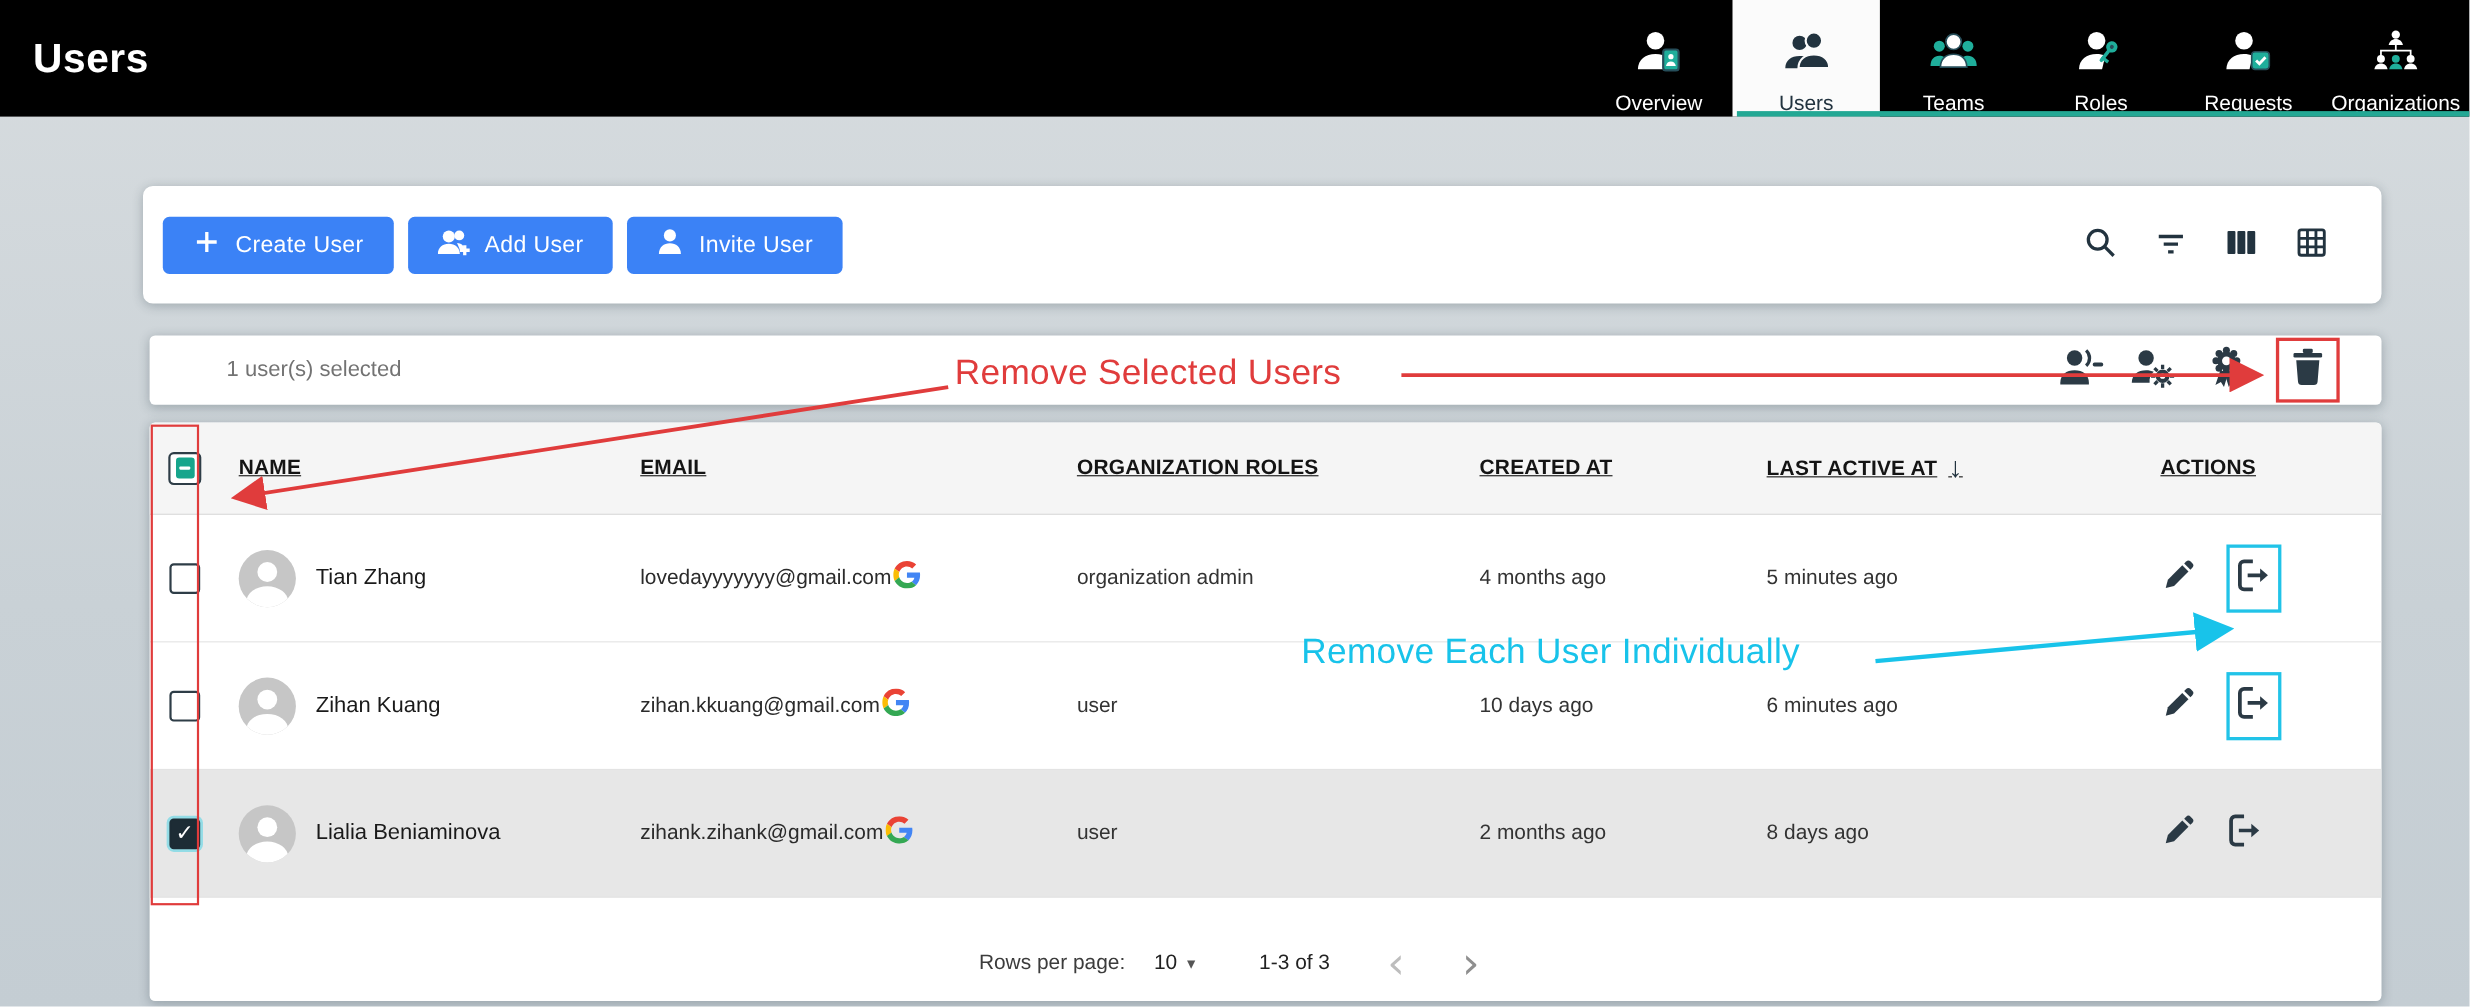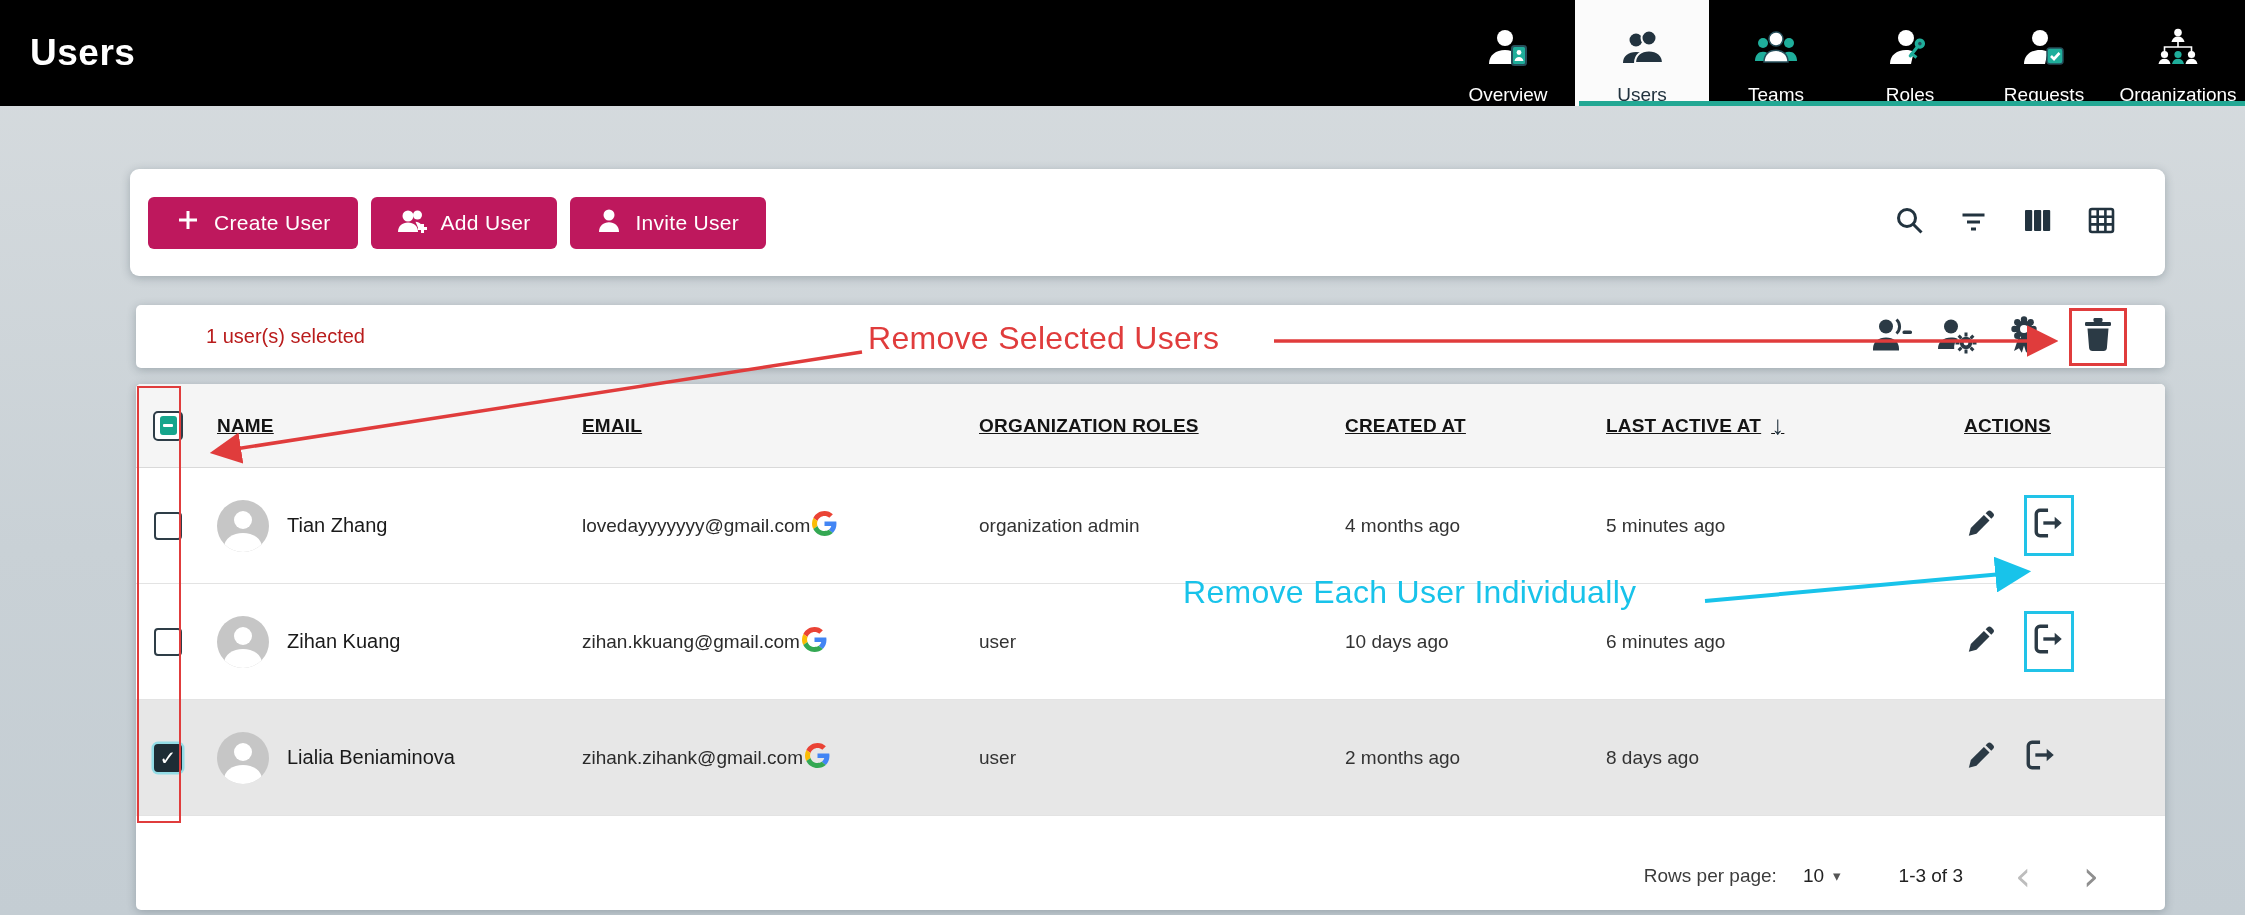--- a/index.html
+++ b/index.html
@@ -17,29 +17,29 @@
   .tab { width:134px; height:106px; display:flex; flex-direction:column; align-items:center;
     justify-content:flex-end; color:#fff; font-size:19px; gap:9px; cursor:pointer; }
   .tab svg { height:44px; width:44px; flex:none; }
   .tab.active { background:#fbfbfb; color:#22333f; }
   .nav-underline { position:absolute; left:1579px; right:0; bottom:0; height:5px; background:#23a894; }
   
   .card { position:absolute; background:#fff; border-radius:6px;
     box-shadow:0 2px 10px rgba(35,55,65,.28); }
   .toolbar-card { left:130px; right:80px; top:169px; height:107px; border-radius:9px;
     display:flex; align-items:center; padding:0 48px 0 18px; gap:13px; }
-  .btn { height:52px; background:#be185d; color:#fff; border:none; border-radius:6px;
+  .btn { height:52px; background:#3b82f6; color:#fff; border:none; border-radius:6px;
     font-size:21px; font-family:inherit; display:flex; align-items:center; gap:13px;
     padding:0 27px; cursor:pointer; letter-spacing:.3px; }
   .toolbar-icons { margin-left:auto; display:flex; align-items:center; gap:33px; }
   .toolbar-icons svg { width:31px; height:31px; cursor:pointer; }
   
   .selection-card { left:136px; right:80px; top:305px; height:63px; border-radius:5px;
     display:flex; align-items:center; padding:0 38px 0 70px; }
-  .selection-text { font-size:20px; color:#b91c1c; }
+  .selection-text { font-size:20px; color:#737373; }
   .selection-icons { margin-left:auto; display:flex; align-items:center; gap:24px; }
   .selection-icons svg { width:42px; height:40px; cursor:pointer; }
   .red-box { border:3px solid #e03c3c; padding:4px 5px; display:flex; align-items:center; }
   
   .table-card { left:136px; right:80px; top:384px; bottom:5px; border-radius:5px; overflow:hidden; }
   .grid-row { display:grid; grid-template-columns:64px 365px 397px 366px 261px 358px 1fr; align-items:center; }
   .thead { height:84px; background:#f5f5f5; border-bottom:1px solid #d9d9d9;
     font-weight:700; font-size:19px; color:#141414; letter-spacing:.2px;text-decoration:underline; }
   .cell { padding-left:17px; }
   .cbcell { display:flex; justify-content:center; padding:0; }
@@ -58,21 +58,21 @@
   
   .cb { width:28px; height:28px; border:2.5px solid #2e3d47; border-radius:4px; background:#fff;
     display:flex; align-items:center; justify-content:center; cursor:pointer; }
   .cb-head { width:30px; height:30px; border-radius:5px; }
   .indet { width:17px; height:19px; background:#16a58c; border-radius:3px; position:relative; }
   .indet::after { content:""; position:absolute; left:3.5px; top:8px; width:10px; height:2.8px; background:#fff; border-radius:1px; }
   .cb.checked { background:#1d2c35; border-color:#1d2c35; box-shadow:0 0 0 2.5px #93dce6;
     color:#fff; font-size:20px; font-weight:700; }
   
   .tfoot { position:absolute; left:0; right:0; bottom:0; height:68px; display:flex;
-    align-items:center; justify-content:flex-end; font-size:19px; color:#3c3c3c; padding-right:66px; }
+    align-items:center; justify-content:center; font-size:19px; color:#3c3c3c; padding-right:66px; }
   .rpp-value { margin-left:26px; display:flex; align-items:center; gap:9px; cursor:pointer; color:#222; }
   .caret { font-size:15px; color:#555; }
   .range { margin-left:58px; color:#222; }
   .chev { font-size:40px; line-height:1; margin-left:52px; cursor:pointer; font-family:"DejaVu Sans",sans-serif; }
   .chev.prev { color:#bdbdbd; }
   .chev.next { color:#8f8f8f; }
   
   .overlay { position:absolute; inset:0; pointer-events:none; }
   .red-col-box { position:absolute; left:137px; top:386px; width:44px; height:437px;
     border:2.5px solid #e03c3c; }

